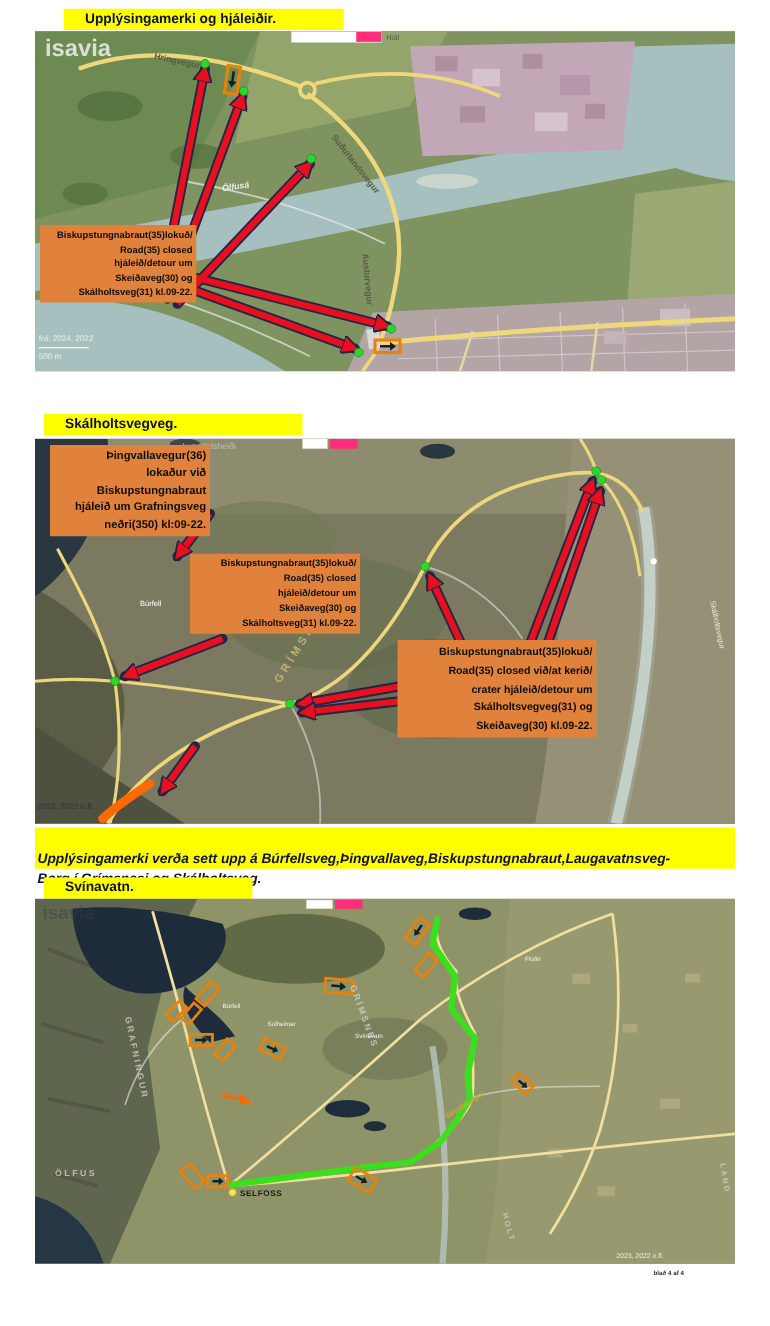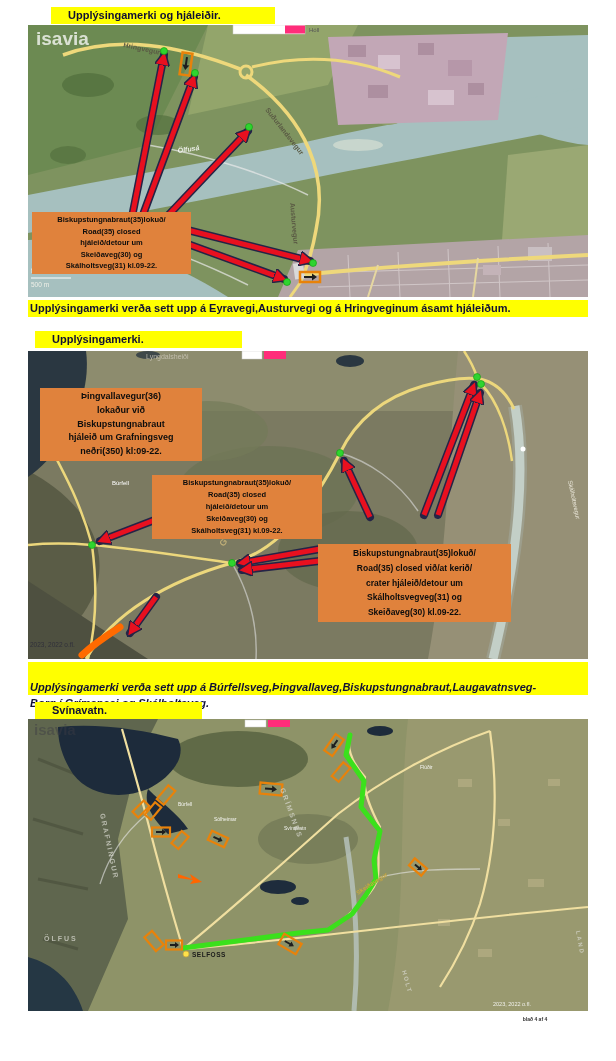--- a/index.html
+++ b/index.html
@@ -3,21 +3,21 @@
 <meta charset="utf-8">
 <style>
   html,body{margin:0;padding:0;background:#ffffff;}
   body{font-family:"Liberation Sans","DejaVu Sans",sans-serif;}
   .page{position:relative;width:616px;height:1061px;background:#fff;overflow:hidden;}
   .hl{position:absolute;background:#ffff00;color:#101035;font-weight:bold;font-size:11px;line-height:16px;}
   .title{padding-left:17px;height:17px;}
   .cap{left:28px;width:558px;padding-left:2px;}
   .pre{white-space:pre-line;font-style:italic;}
   .map{position:absolute;left:28px;width:560px;overflow:hidden;background:#7e935f;}
-  .note{position:absolute;background:#e0823c;color:#0d0d0d;font-weight:bold;text-align:center;padding:2px 20px;white-space:pre-line;margin-top:32px;}
+  .note{position:absolute;background:#e0823c;color:#0d0d0d;font-weight:bold;text-align:right;padding:2px 3px;white-space:pre-line;}
   .n1{left:32px;top:180px;width:119px;font-size:7.5px;line-height:11.6px;}
   .n2a{left:40px;top:356px;width:122px;font-size:9px;line-height:13.8px;}
   .n2b{left:152px;top:443px;width:130px;font-size:7.5px;line-height:12px;}
   .n2c{left:318px;top:512px;width:153px;font-size:8.5px;line-height:14.8px;}
   .footer{position:absolute;left:500px;top:1016px;width:70px;text-align:center;font-size:5px;font-weight:bold;color:#333;}
   .redline{position:absolute;left:61px;top:721px;width:117px;height:3px;background:#e01020;}
   svg{display:block;}
   text{font-family:"Liberation Sans","DejaVu Sans",sans-serif;}
 </style>
 </head>
@@ -137,26 +137,23 @@
         <text x="3" y="262">500 m</text>
       </g>
     </svg>
   </div>
   <div class="note n1">Biskupstungnabraut(35)lokuð/
 Road(35) closed
 hjáleið/detour um
 Skeiðaveg(30) og
 Skálholtsveg(31)  kl.09-22.</div>
 
-  <div class="hl cap" style="top:300px;height:17px;line-height:17px;">
-    <span>Upplýsingamerki verða sett upp á Eyravegi,Austurvegi og á Hringveginum ásamt hjáleiðum.</span>
-  </div>
 
   <div class="hl title" style="left:35px;top:331px;width:190px;">
-    <span>Upplýsingamerki.</span>
+    <span>Skálholtsvegveg.</span>
   </div>
 
   <div class="map" style="top:351px;height:308px;background:#7b7a61;">
     <svg width="560" height="308" viewBox="0 0 560 308">
       <defs>
         <marker id="ah2" viewBox="0 0 10 10" refX="7" refY="5" markerWidth="3" markerHeight="3" orient="auto">
           <path d="M0,0 L10,5 L0,10 Z" fill="#e8101f" stroke="#242447" stroke-width="1"></path>
         </marker>
       </defs>
       <g>

